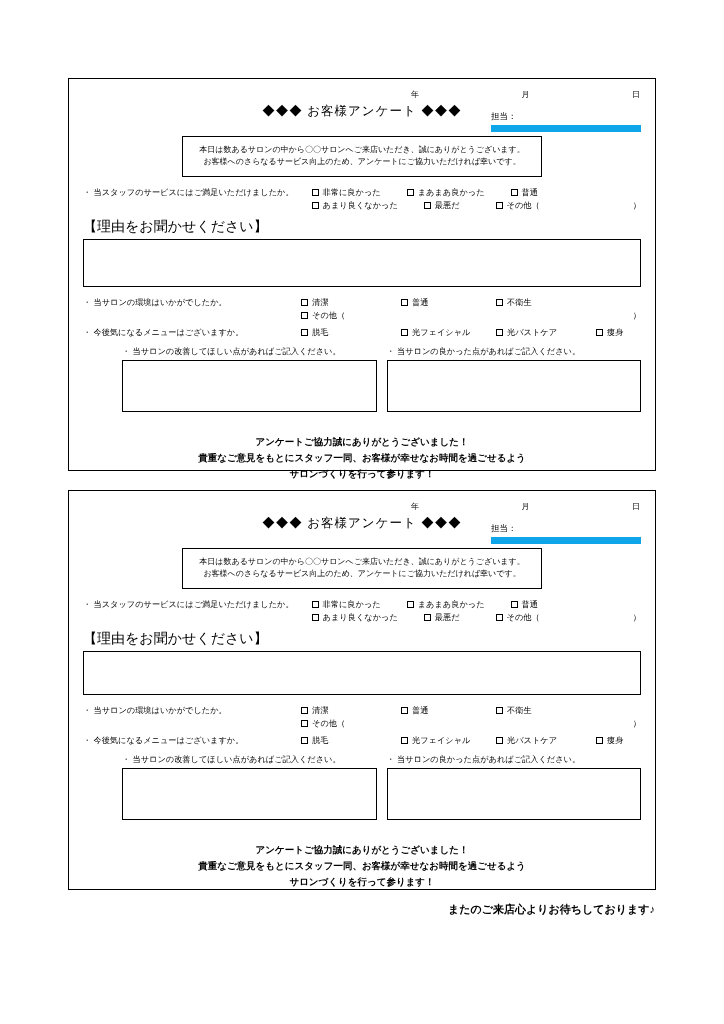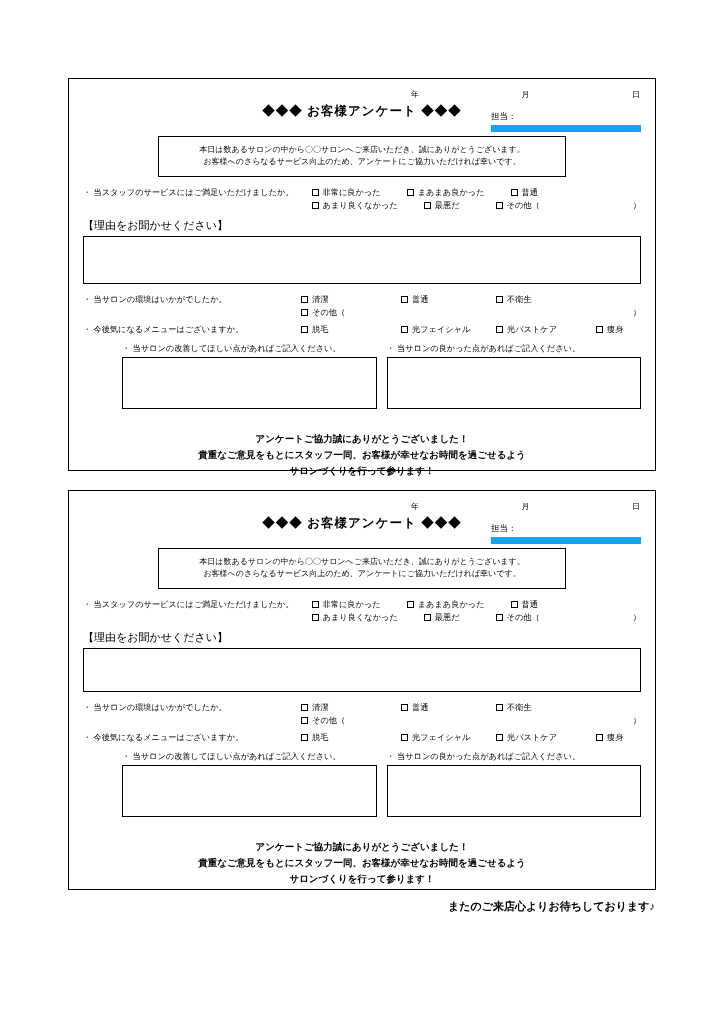--- a/index.html
+++ b/index.html
@@ -49,28 +49,28 @@
     width: 150px;
     font-size: 8.5px;
     border-bottom: 7px solid #0ea5e9;
     padding-bottom: 2px;
     text-align: left;
   }
 
   .title {
     text-align: center;
     font-size: 12.5px;
-    font-weight: bold;
+    font-weight: normal;
     letter-spacing: 1px;
     padding-top: 24px;
   }
 
   .intro-box {
     margin: 16px auto 0 auto;
-    width: 408px;
+    width: 360px;
     border: 1px solid #000;
     padding: 7px 8px;
     box-sizing: border-box;
     font-size: 8px;
     line-height: 1.55;
     text-align: center;
   }
 
   .q-block { margin-top: 10px; padding: 0 14px; }
   .q-line {
@@ -96,21 +96,21 @@
     display: inline-block;
     width: 7px;
     height: 7px;
     border: 1px solid #000;
     margin-right: 4px;
     box-sizing: border-box;
     background: #fff;
   }
 
   .reason-title {
-    font-size: 11px;
+    font-size: 14px;
     margin: 7px 0 3px 14px;
   }
   .reason-box {
     margin: 0 14px;
     border: 1px solid #000;
     height: 48px;
     box-sizing: border-box;
   }
   .reason-box.tall { height: 44px; }
 

